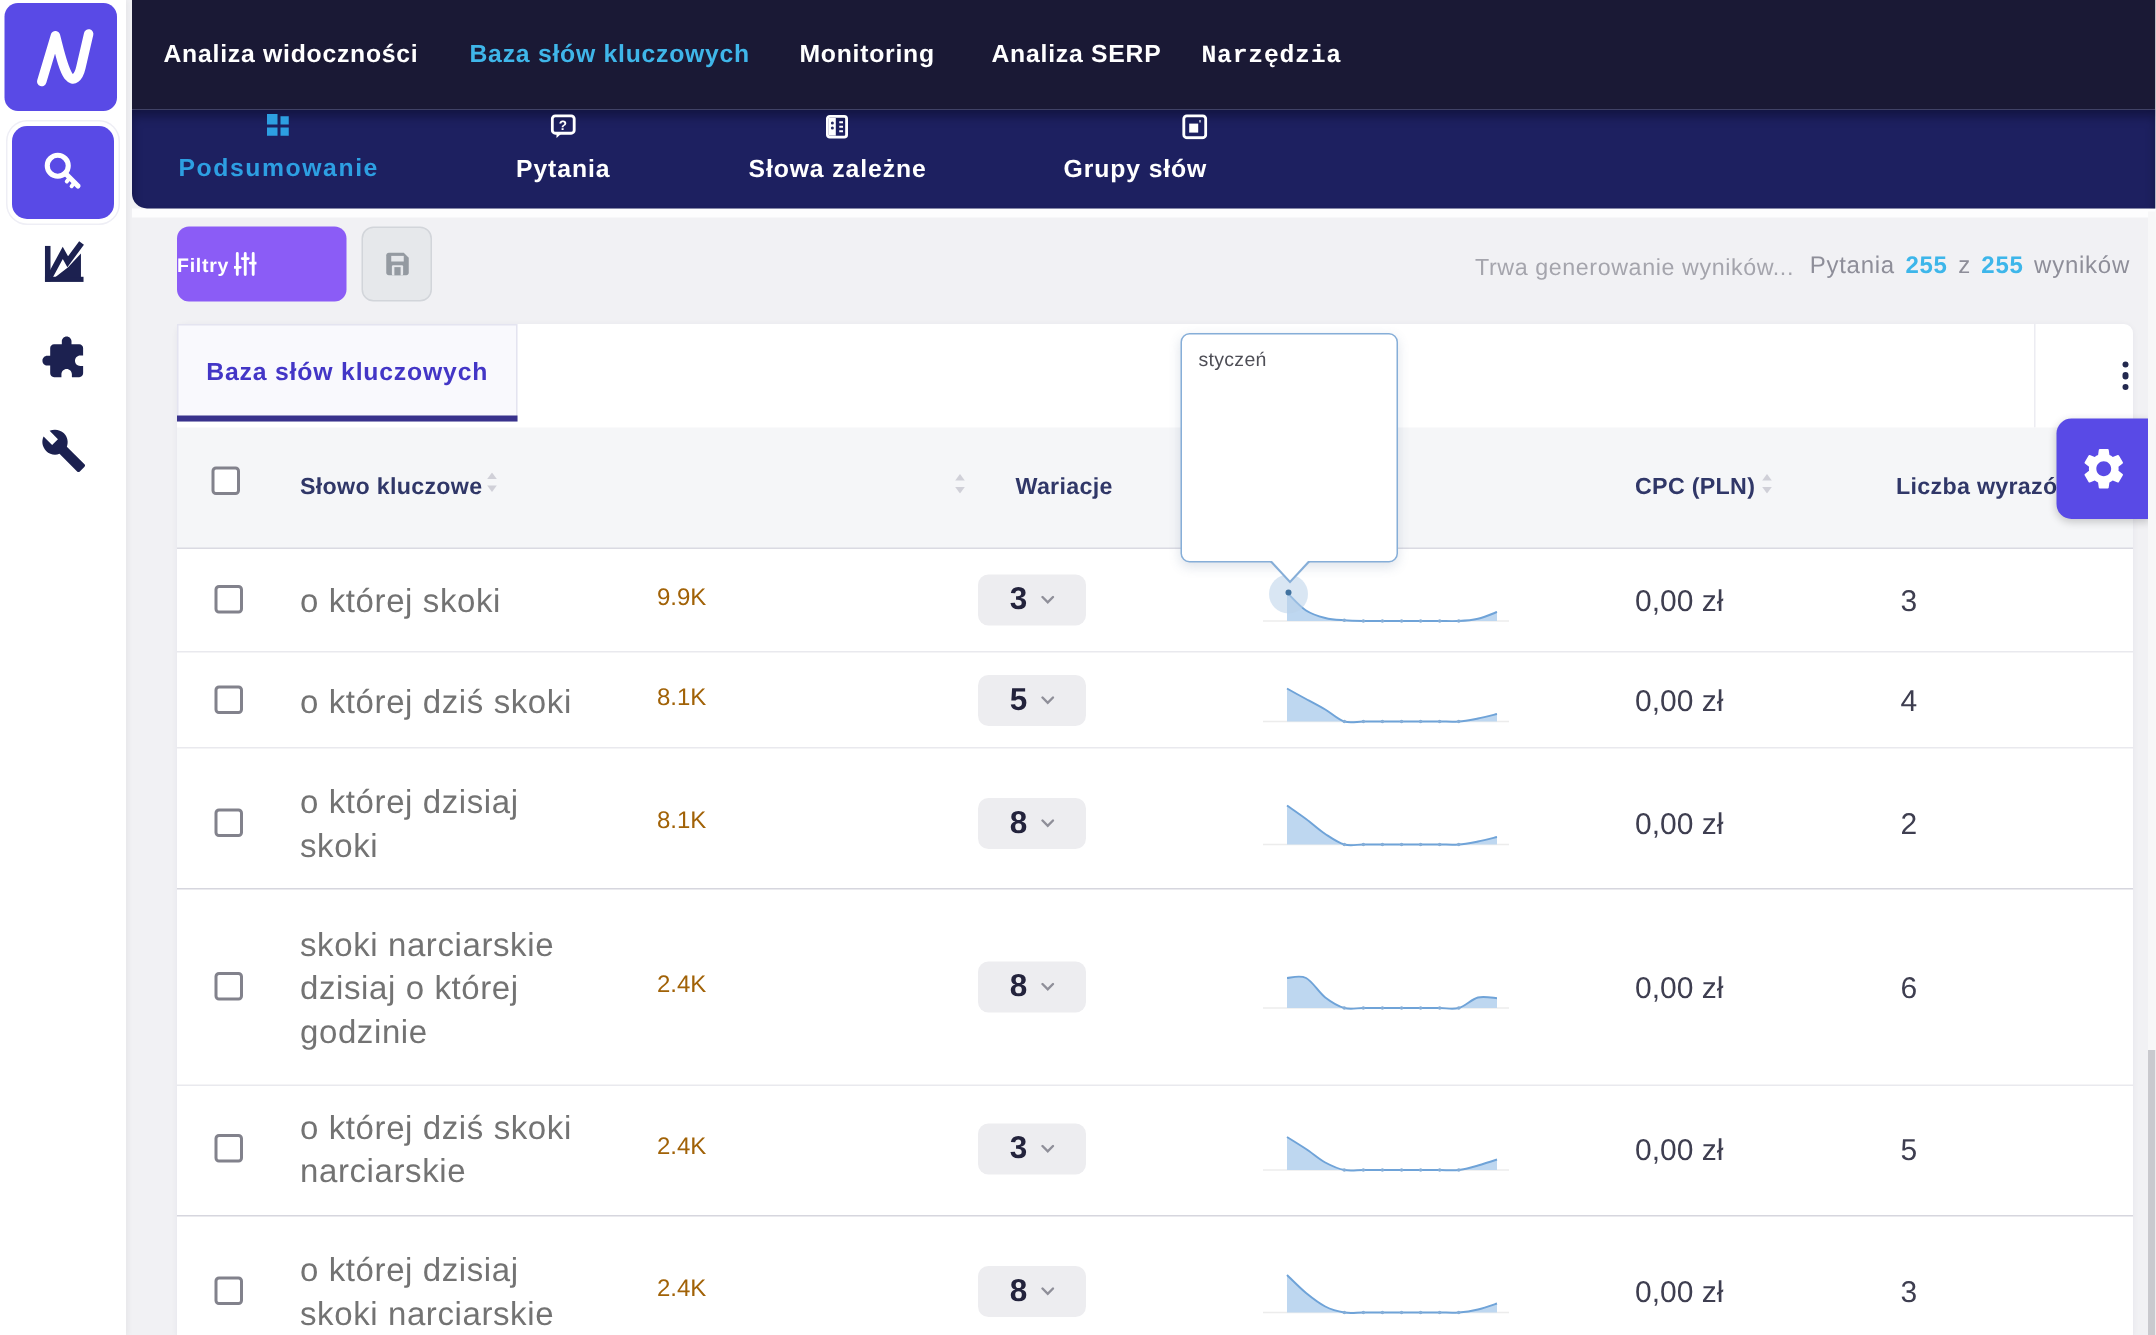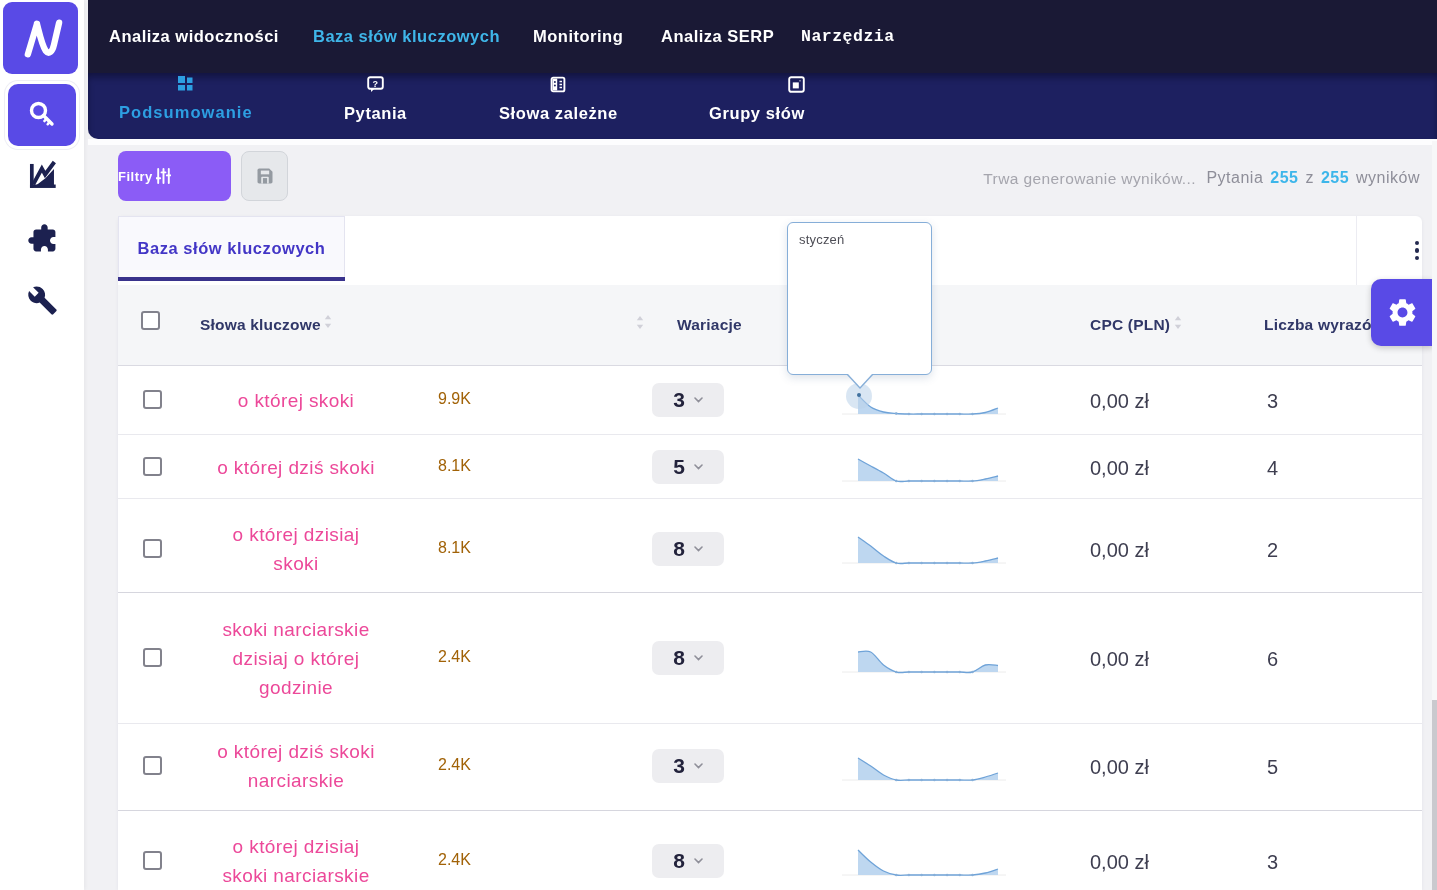--- a/index.html
+++ b/index.html
@@ -52,21 +52,21 @@
   #dots { position:absolute; left:1266px; top:0; width:66px; height:69px; display:flex; flex-direction:column;
           align-items:center; justify-content:center; gap:3px; }
   #dots i { width:4.5px; height:4.5px; border-radius:50%; background:#23294f; }
 
   
   #thead { position:absolute; left:0; top:69px; width:1304px; height:81px; background:#f5f6f8;
            border-bottom:1px solid #dadae2; }
   .hlabel { position:absolute; color:#303768; font-size:15.5px; font-weight:700; letter-spacing:.2px; }
   .cbx { position:absolute; width:19px; height:19px; border:2px solid #82828c; border-radius:3px; background:#fff; }
   .divline { position:absolute; left:0; width:1304px; height:1px; background:#e9e9ee; }
-  .kw { position:absolute; left:82px; width:192px; color:#ec4899; font-size:19px; line-height:29px; letter-spacing:.4px;text-align:center;}
+  .kw { position:absolute; left:82px; width:192px; color:#737373; font-size:22px; line-height:29px; letter-spacing:.4px;}
   .val { position:absolute; left:320px; color:#a16207; font-size:16px; letter-spacing:0;}
   .chip { position:absolute; left:534px; width:72px; height:34px; background:#ededf0; border-radius:7px;
           display:flex; align-items:center; justify-content:center; gap:9px; padding-left:0;
           color:#23233c; font-size:21px; font-weight:700; }
   .cpc { position:absolute; left:972px; color:#3e3e50; font-size:20px; letter-spacing:0;}
   .cnt { position:absolute; left:1149px; color:#3e3e50; font-size:20px; letter-spacing:0;}
   .spark { position:absolute; left:722px; width:168px; height:46px; }
 
   
   #gear { position:absolute; left:1371px; top:279px; width:62px; height:67px; background:#594ae6;
@@ -196,21 +196,21 @@
   <div id="tabline"></div>
   <div id="vdiv"></div>
   <div id="dots">
       <i></i>
       <i></i>
       <i></i>
     </div>
 
   <div id="thead">
     <div class="cbx" style="left:23px; top:26px;"></div>
-    <div class="hlabel" style="left:82px; top:31px;">Słowa kluczowe</div>
+    <div class="hlabel" style="left:82px; top:31px;">Słowo kluczowe</div>
     <svg class="abs" style="left:206px; top:30px;" width="8" height="13" viewBox="0 0 9 15">
       <path d="M4.5 0 L8.2 5 H0.8 Z" fill="#d0d0d8"></path>
         <path d="M4.5 15 L0.8 10 H8.2 Z" fill="#d0d0d8"></path>
     </svg>
     <svg class="abs" style="left:518px; top:31px;" width="8" height="13" viewBox="0 0 9 15">
       <path d="M4.5 0 L8.2 5 H0.8 Z" fill="#d0d0d8"></path>
         <path d="M4.5 15 L0.8 10 H8.2 Z" fill="#d0d0d8"></path>
     </svg>
     <div class="hlabel" style="left:559px; top:31px;">Wariacje</div>
     <div class="hlabel" style="left:972px; top:31px;">CPC (PLN)</div>

